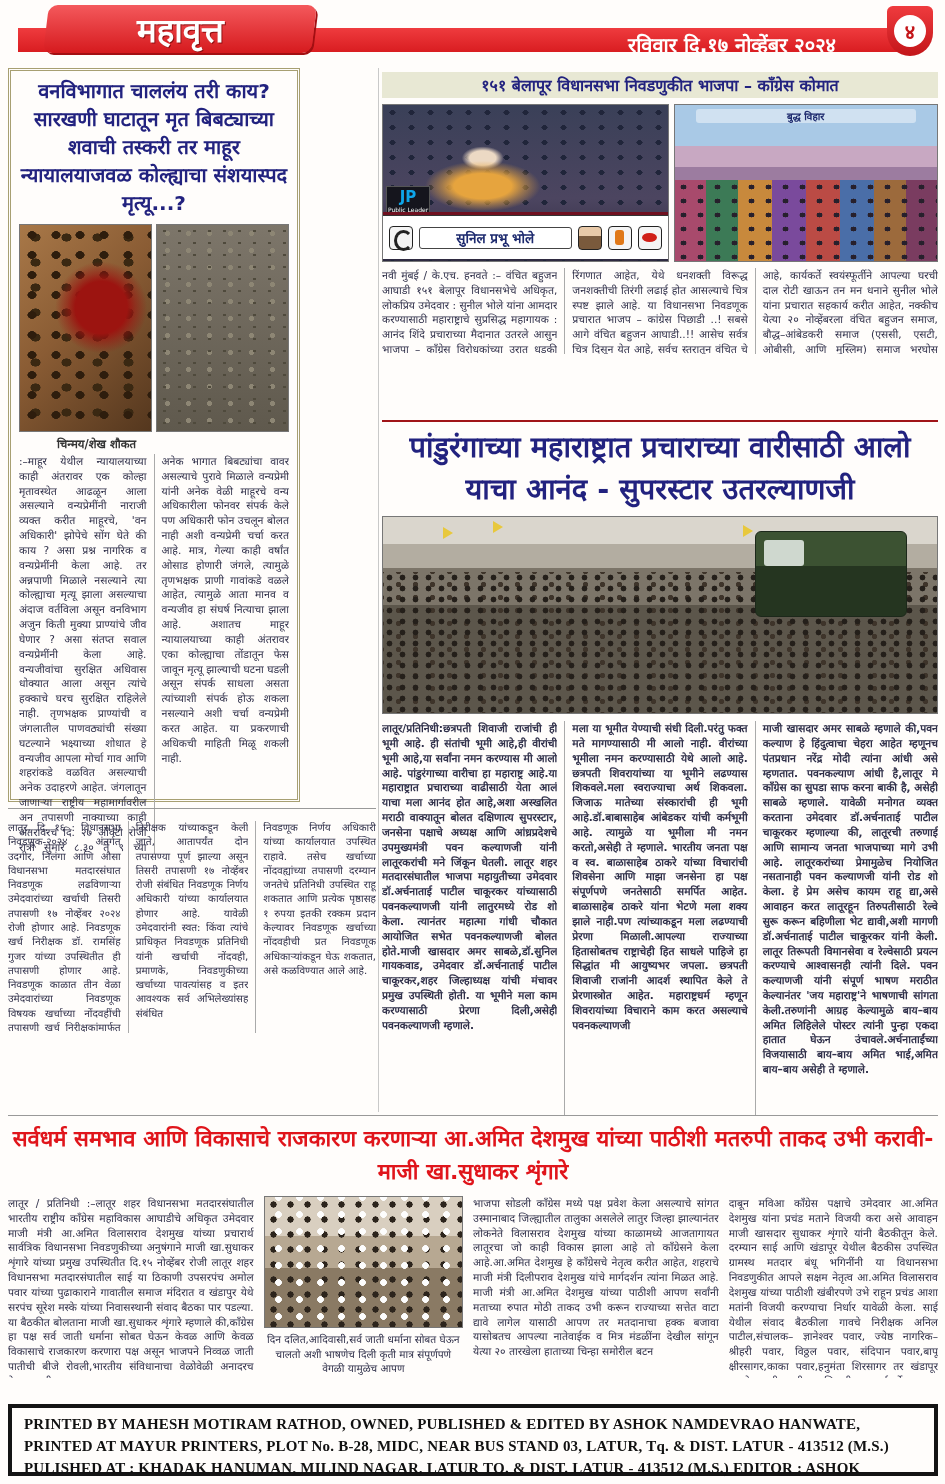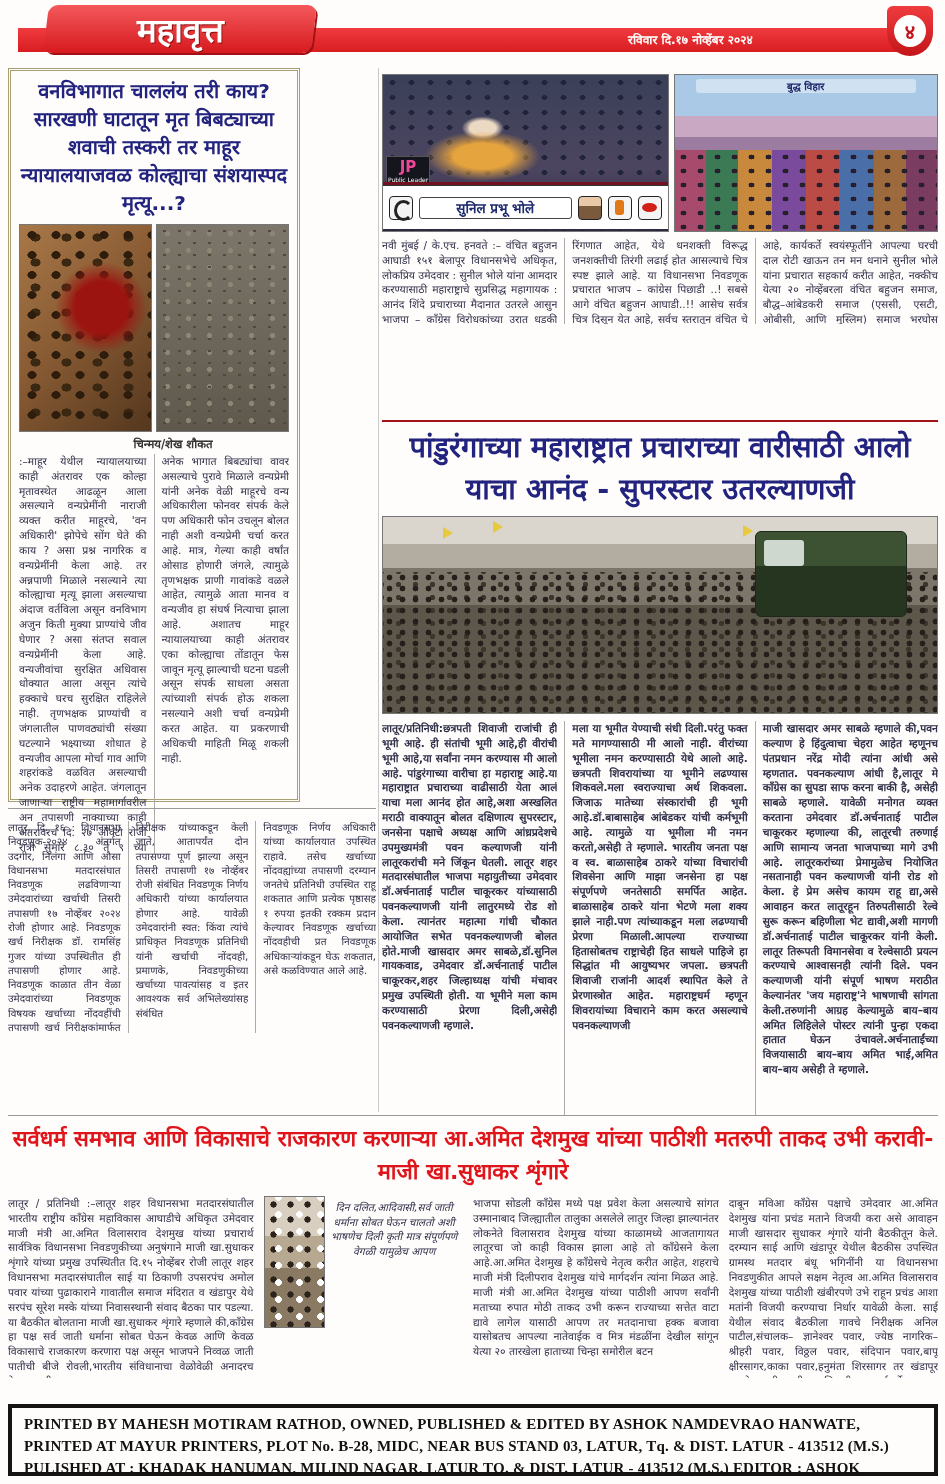--- a/index.html
+++ b/index.html
@@ -7,21 +7,21 @@
         font-family:"DejaVu Sans",sans-serif;overflow:hidden;}
   
   .hdr{position:absolute;left:0;top:0;width:945px;height:64px;}
   .hdr-bar{position:absolute;left:18px;top:28px;width:900px;height:24px;
            background:linear-gradient(180deg,#ef3b3e,#d91d21);}
   .hdr-bar:before{content:"";position:absolute;right:-14px;top:0;border-top:24px solid #b91418;border-right:14px solid transparent;}
   .mast-box{position:absolute;left:46px;top:5px;width:268px;height:48px;background:linear-gradient(180deg,#f4595c,#d61a1e);
             border-radius:9px;transform:skewX(-7deg);box-shadow:2px 2px 0 #a30f12;display:flex;align-items:center;justify-content:center;}
   .mast-box span{transform:skewX(7deg);color:#fff;font-size:33px;font-weight:bold;text-shadow:1px 1px 0 #8c0c0e;}
   .hdr-city{position:absolute;left:430px;top:31px;color:#c2410c;font-weight:bold;font-size:17px;margin-top:36px;}
-  .hdr-date{position:absolute;left:628px;top:31px;color:#fff;font-weight:bold;font-size:12px;}
+  .hdr-date{position:absolute;left:628px;top:31px;color:#fff;font-weight:bold;font-size:20px;}
   .pg-badge{position:absolute;right:12px;top:6px;width:46px;height:50px;background:linear-gradient(180deg,#ef3b3e,#c31519);
             border-radius:6px 6px 24px 24px;display:flex;align-items:center;justify-content:center;}
   .pg-badge .inner{width:32px;height:32px;background:#fff;border-radius:50%;display:flex;align-items:center;justify-content:center;
                    color:#c31519;font-weight:bold;font-size:20px;}
   
   .headline-navy{color:#22227f;font-weight:bold;text-align:center;}
   .headline-red{color:#e0151b;font-weight:bold;text-align:center;}
   .cols{display:flex;}
   .col{flex:1;font-size:10.6px;line-height:1.4;text-align:justify;color:#30304a;overflow:hidden;}
   .col + .col{border-left:1px solid #aaa;margin-left:7px;padding-left:7px;}
@@ -35,21 +35,21 @@
       radial-gradient(circle at 62% 40%,#9c1410 0 26px,rgba(156,20,16,.55) 34px,transparent 46px),
       radial-gradient(#2e1d0d 26%,transparent 28%),
       radial-gradient(#3a2812 22%,transparent 24%),
       linear-gradient(135deg,#a87848 0%,#8a5c34 45%,#54371e 100%);
       background-size:100% 100%,24px 20px,31px 25px,100% 100%;}
   .ph-rocky{width:50%;height:208px;background:
       radial-gradient(#4f4a3c 15%,transparent 17%),
       radial-gradient(#8d8674 18%,transparent 20%),
       linear-gradient(180deg,#7d766a,#5f594d);
       background-size:15px 12px,21px 17px,100% 100%;}
-  .forest-credit{text-align:center;font-weight:bold;font-size:11.5px;color:#333;margin:4px 0 3px 38px;}
+  .forest-credit{text-align:left;font-weight:bold;font-size:11.5px;color:#333;margin:4px 0 3px 38px;}
   .forest-body{height:400px;}
   
   .vanchit{position:absolute;left:382px;top:68px;width:556px;height:350px;}
   .vanchit-h{font-size:27px;line-height:1.32;}
   .vanchit-sub{margin-top:4px;background:#e8e8d4;color:#22227f;font-weight:bold;font-size:16px;text-align:center;padding:2px 0;}
   .vanchit-photos{display:flex;gap:5px;margin-top:6px;}
   .ph-night{width:52%;height:158px;background:
       radial-gradient(ellipse at 35% 52%,#e6a43e 0 11%,rgba(230,164,62,.5) 16%,transparent 22%),
       radial-gradient(ellipse at 35% 34%,#ecd9c4 0 5%,transparent 8%),
       radial-gradient(#20253a 22%,transparent 24%),
@@ -57,21 +57,21 @@
       background-size:100% 100%,100% 100%,19px 15px,100% 100%;}
   .ph-vihar{width:48%;height:158px;background:
       linear-gradient(180deg,#a9c9e6 0 26%,#c8a8c2 26% 40%,#9c7ca0 40% 55%,#6e5470 55% 100%);}
   .ph-vihar .crowd-row{position:absolute;left:0;bottom:0;width:100%;height:52%;background:
       radial-gradient(#27202c 24%,transparent 26%),
       linear-gradient(90deg,#a84a6c 0 12%,#3c7a56 12% 24%,#c8893c 24% 37%,#7a4a9c 37% 50%,#bb4b45 50% 63%,#4a6ea8 63% 76%,#9c6a3c 76% 88%,#7a3c60 88% 100%);
       background-size:17px 14px,100% 100%;}
   .vihar-banner{position:absolute;left:8%;top:4px;width:84%;text-align:center;color:#1d2a6e;font-weight:bold;font-size:10px;
       background:rgba(255,255,255,.45);border-radius:3px;}
   .jp-badge{position:absolute;left:3px;top:52%;width:42px;height:40px;background:#15151d;color:#fff;text-align:center;border:1px solid #555;}
-  .jp-badge .jp{color:#ec4899;font-weight:bold;font-size:15px;line-height:1.1;display:block;margin-top:2px;}
+  .jp-badge .jp{color:#0ea5e9;font-weight:bold;font-size:15px;line-height:1.1;display:block;margin-top:2px;}
   .jp-badge .pl{font-size:6px;display:block;line-height:1.2;}
   .banner-strip{position:absolute;left:0;bottom:34px;width:100%;height:15px;background:#701020;color:#ffe9b0;
       font-size:7.5px;display:flex;align-items:center;justify-content:center;white-space:nowrap;overflow:hidden;}
   .cand-band{position:absolute;left:0;bottom:2px;width:100%;height:44px;background:#fff;border-top:1px solid #333;
       display:flex;align-items:center;gap:6px;padding:16px 6px;box-sizing:border-box;}
   .sym-box{width:22px;height:22px;border:1.5px solid #222;border-radius:4px;background:#f4f4f4;position:relative;flex:0 0 auto;}
   .sym-box.arc:before{content:"";position:absolute;left:4px;top:3px;width:13px;height:15px;border:3px solid #222;border-right-color:transparent;border-radius:50%;}
   .cand-name{flex:1;text-align:center;color:#1d2a6e;font-weight:bold;font-size:13.5px;border:1.5px solid #444;border-radius:3px;padding:1px 0;background:#fff;}
   .sym-box.photo-th{background:linear-gradient(180deg,#e8c9a8 40%,#7a5a3c 40%);}
   .sym-box.cyl:before{content:"";position:absolute;left:6px;top:3px;width:9px;height:15px;background:#e07818;border-radius:3px;}
@@ -91,21 +91,21 @@
   
   .udgir{position:absolute;left:8px;top:808px;width:368px;height:304px;border-top:1px solid #999;padding-top:6px;box-sizing:border-box;}
   .udgir-h{font-size:21px;line-height:1.45;}
   .udgir-body{margin-top:6px;height:212px;}
   .udgir .col{font-size:10.2px;}
   
   .desh{position:absolute;left:8px;top:1115px;width:930px;height:284px;border-top:1px solid #999;padding-top:6px;box-sizing:border-box;}
   .desh-h{font-size:22px;line-height:1.5;}
   .desh-row{display:flex;gap:10px;margin-top:8px;height:182px;}
   .desh-col{width:352px;font-size:10.6px;line-height:1.4;text-align:justify;color:#30304a;overflow:hidden;}
-  .desh-mid{width:286px;display:flex;flex-direction:row;font-style:italic;}
+  .desh-mid{width:286px;display:flex;flex-direction:column;}
   .ph-meeting{width:100%;height:132px;background:
       radial-gradient(circle,#fdfdfd 23%,transparent 26%),
       radial-gradient(circle,#2c241c 26%,transparent 29%),
       linear-gradient(180deg,#d9cfc0 0 30%,#b7a892 30% 55%,#8a7a64 55% 100%);
       background-size:21px 17px,17px 15px,100% 100%;background-position:3px 9px,0 0,0 0;}
   .desh-caption{font-size:10.4px;line-height:1.4;color:#30304a;text-align:center;margin-top:4px;}
   
   .footer{position:absolute;left:8px;top:1404px;width:930px;height:72px;border:4px solid #141414;box-sizing:border-box;
       padding:6px 12px;font-family:"Liberation Serif",serif;font-weight:bold;font-size:15px;line-height:1.45;color:#111;
       letter-spacing:.2px;}
@@ -136,20 +136,21 @@
       <div class="photo ph-rocky"></div>
     </div>
     <div class="forest-credit">चिन्मय/शेख शौकत</div>
     <div class="cols forest-body">
       <div class="col">:–माहूर येथील न्यायालयाच्या काही अंतरावर एक कोल्हा मृतावस्थेत आढळून आला असल्याने वन्यप्रेमींनी नाराजी व्यक्त करीत माहूरचे, 'वन अधिकारी' झोपेचे सोंग घेते की काय ? असा प्रश्न नागरिक व वन्यप्रेमींनी केला आहे. तर अन्नपाणी मिळाले नसल्याने त्या कोल्ह्याचा मृत्यू झाला असल्याचा अंदाज वर्तविला असून वनविभाग अजुन किती मुक्या प्राण्यांचे जीव घेणार ? असा संतप्त सवाल वन्यप्रेमींनी केला आहे. वन्यजीवांचा सुरक्षित अधिवास धोक्यात आला असून त्यांचे हक्काचे घरच सुरक्षित राहिलेले नाही. तृणभक्षक प्राण्यांची व जंगलातील पाणवठ्यांची संख्या घटल्याने भक्ष्याच्या शोधात हे वन्यजीव आपला मोर्चा गाव आणि शहरांकडे वळवित असल्याची अनेक उदाहरणे आहेत. जंगलातून जाणाऱ्या राष्ट्रीय महामार्गावरील अन तपासणी नाक्याच्या काही अंतरावरच दि. २७ ऑक्टो रोजी रात्री सुमारे ८.३० ते ९ च्या दरम्यान बिबट्या जातीच्या वन्यजीवाचा मृत्यू झाल्याची घटना घडली होती. गावाकडे या वन्यजीवांच्या सुरक्षिततेचा प्रश्न पुन्हा ऐरणीवर आला आहे. माहूर वन क्षेत्रातील</div>
       <div class="col">अनेक भागात बिबट्यांचा वावर असल्याचे पुरावे मिळाले वन्यप्रेमी यांनी अनेक वेळी माहूरचे वन्य अधिकारीला फोनवर संपर्क केले पण अधिकारी फोन उचलून बोलत नाही अशी वन्यप्रेमी चर्चा करत आहे. मात्र, गेल्या काही वर्षांत ओसाड होणारी जंगले, त्यामुळे तृणभक्षक प्राणी गावांकडे वळले आहेत, त्यामुळे आता मानव व वन्यजीव हा संघर्ष नित्याचा झाला आहे. अशातच माहूर न्यायालयाच्या काही अंतरावर एका कोल्ह्याचा तोंडातून फेस जावून मृत्यू झाल्याची घटना घडली असून संपर्क साधला असता त्यांच्याशी संपर्क होऊ शकला नसल्याने अशी चर्चा वन्यप्रेमी करत आहेत. या प्रकरणाची अधिकची माहिती मिळू शकली नाही.</div>
     </div>
   </div>
 
   <div class="vanchit">
+    <div class="vanchit-sub">१५१ बेलापूर विधानसभा निवडणुकीत  भाजपा – काँग्रेस कोमात</div>
     <div class="vanchit-photos">
       <div class="photo ph-night">
         <div class="jp-badge">
           <span class="jp">JP</span>
           <span class="pl">Public Leader</span>
         </div>
         <div class="banner-strip">गॅस सिलेंडर या चिन्हा समोरील बटन दाबून ह्यांना प्रचंड बहुमताने विजयी करा !</div>
         <div class="cand-band">
           <span class="sym-box arc"></span>
           <span class="cand-name">सुनिल प्रभू भोले</span>

